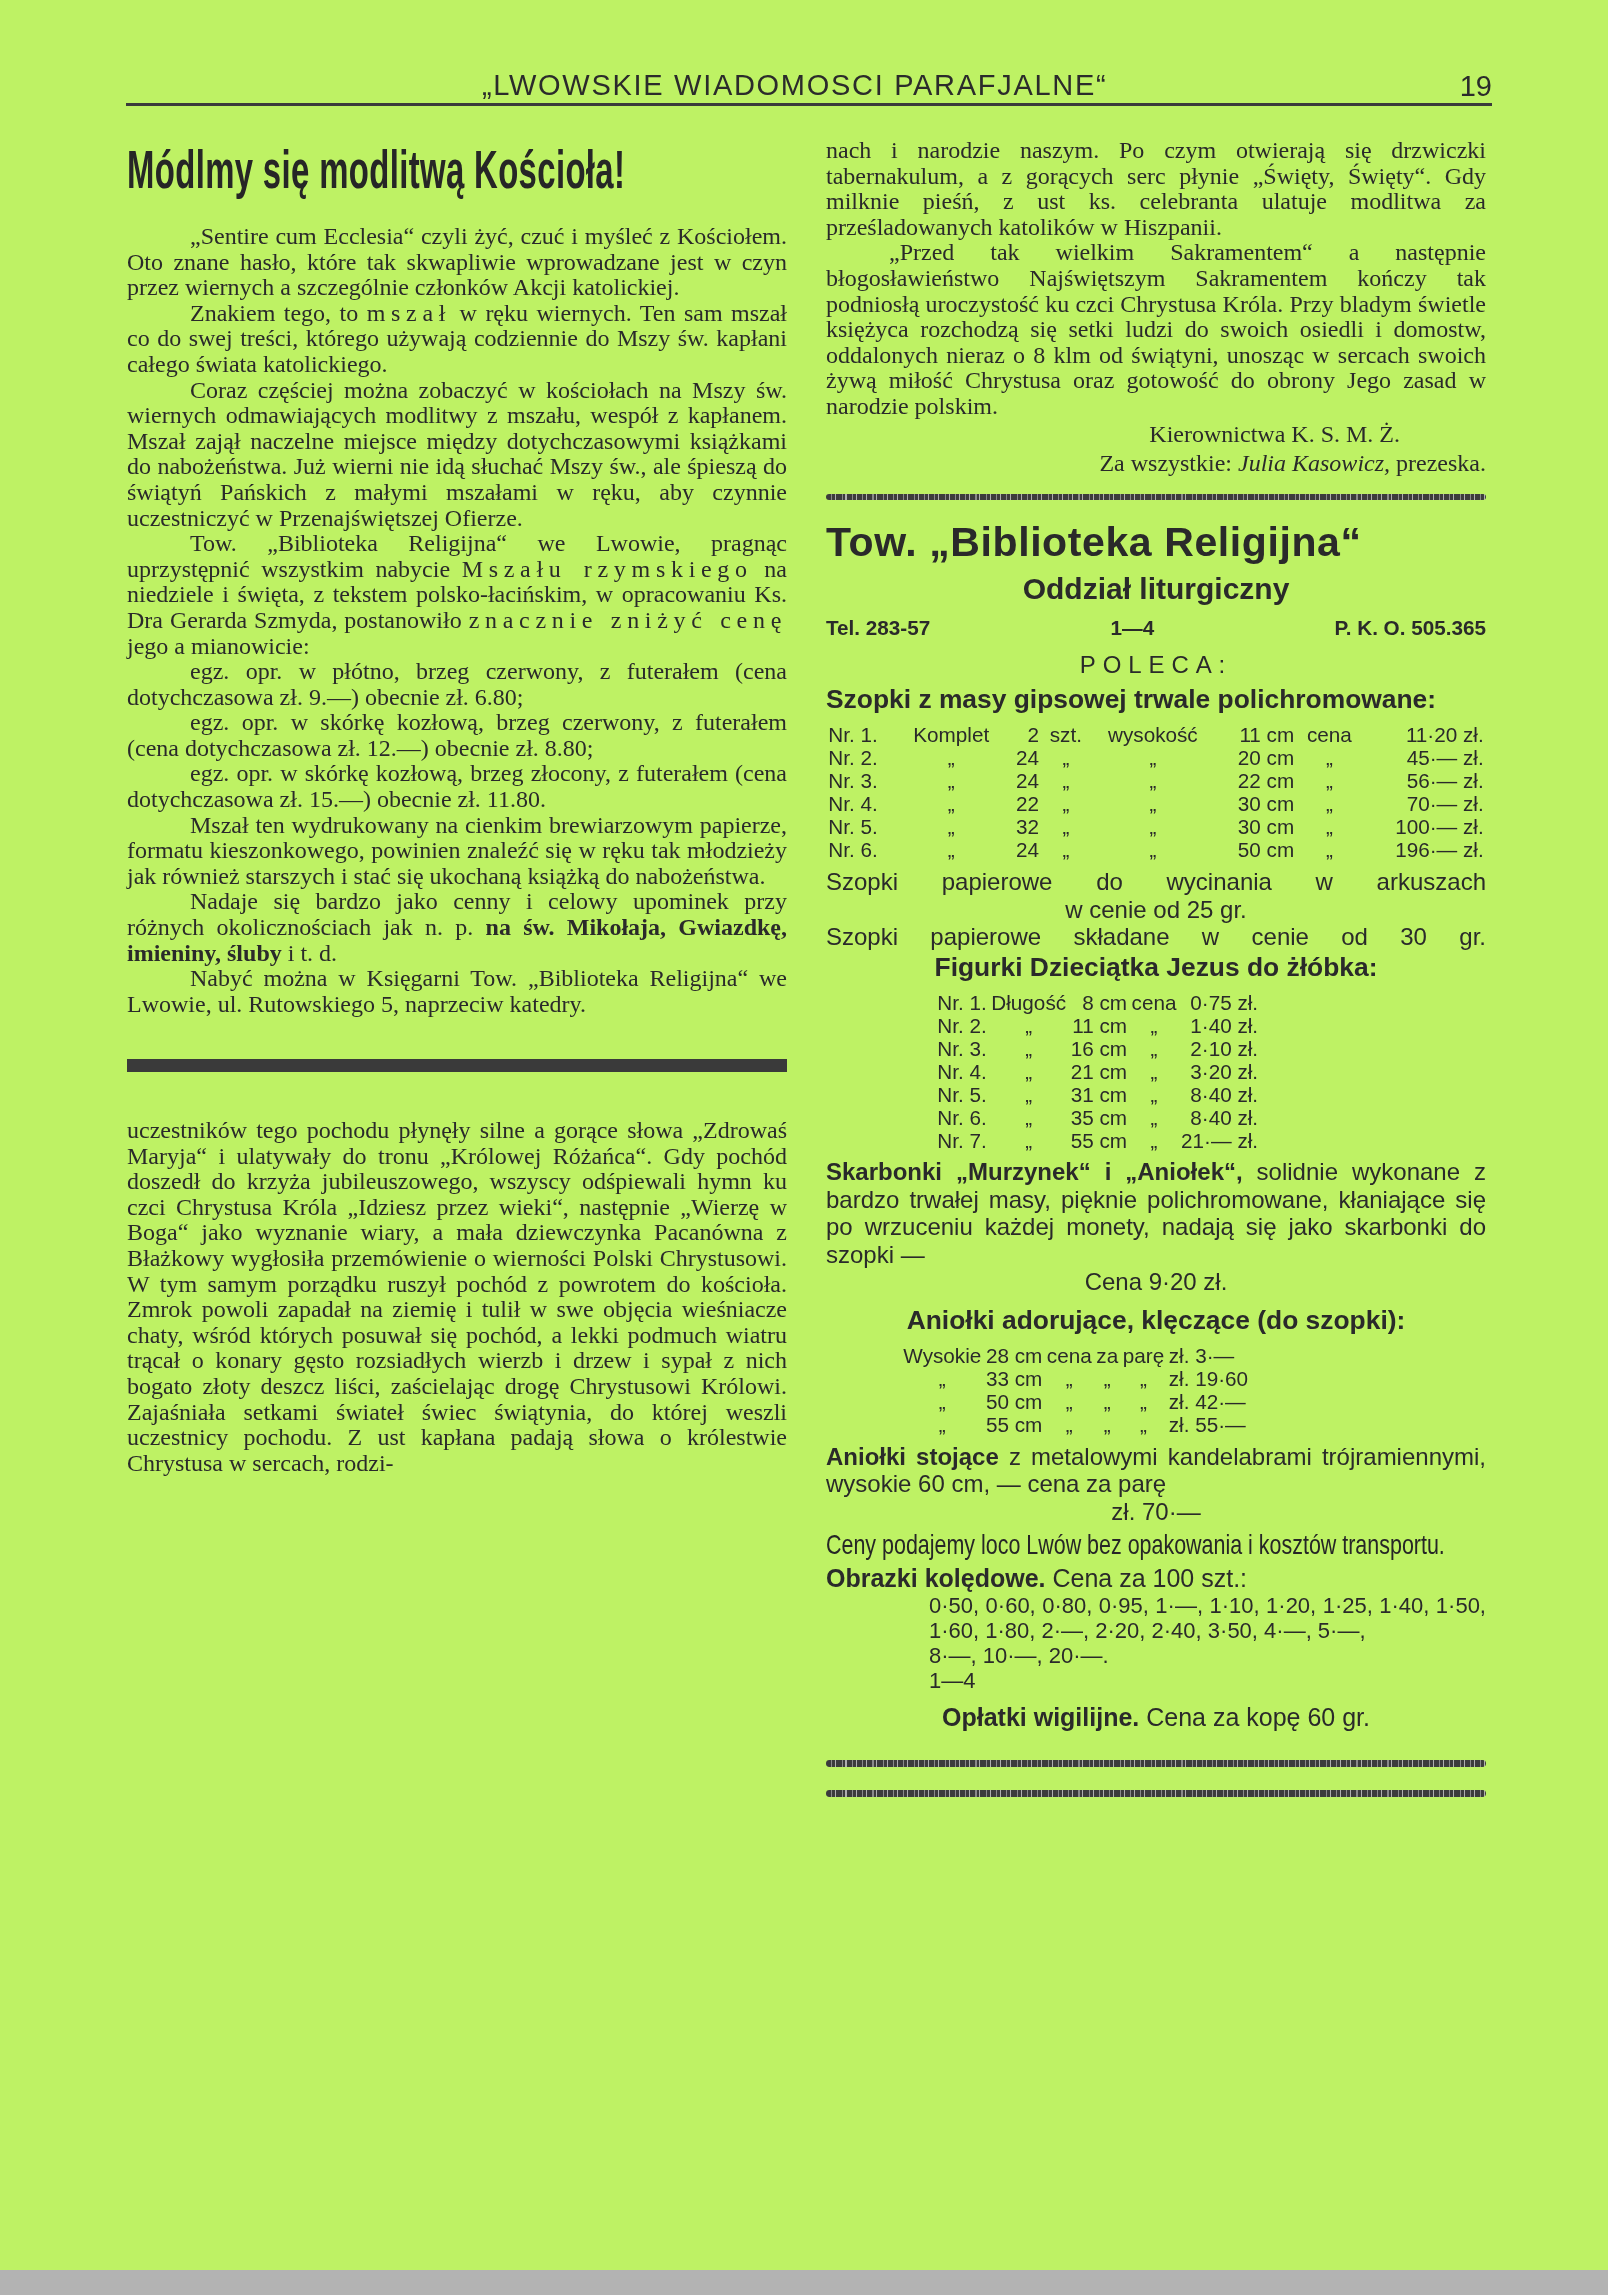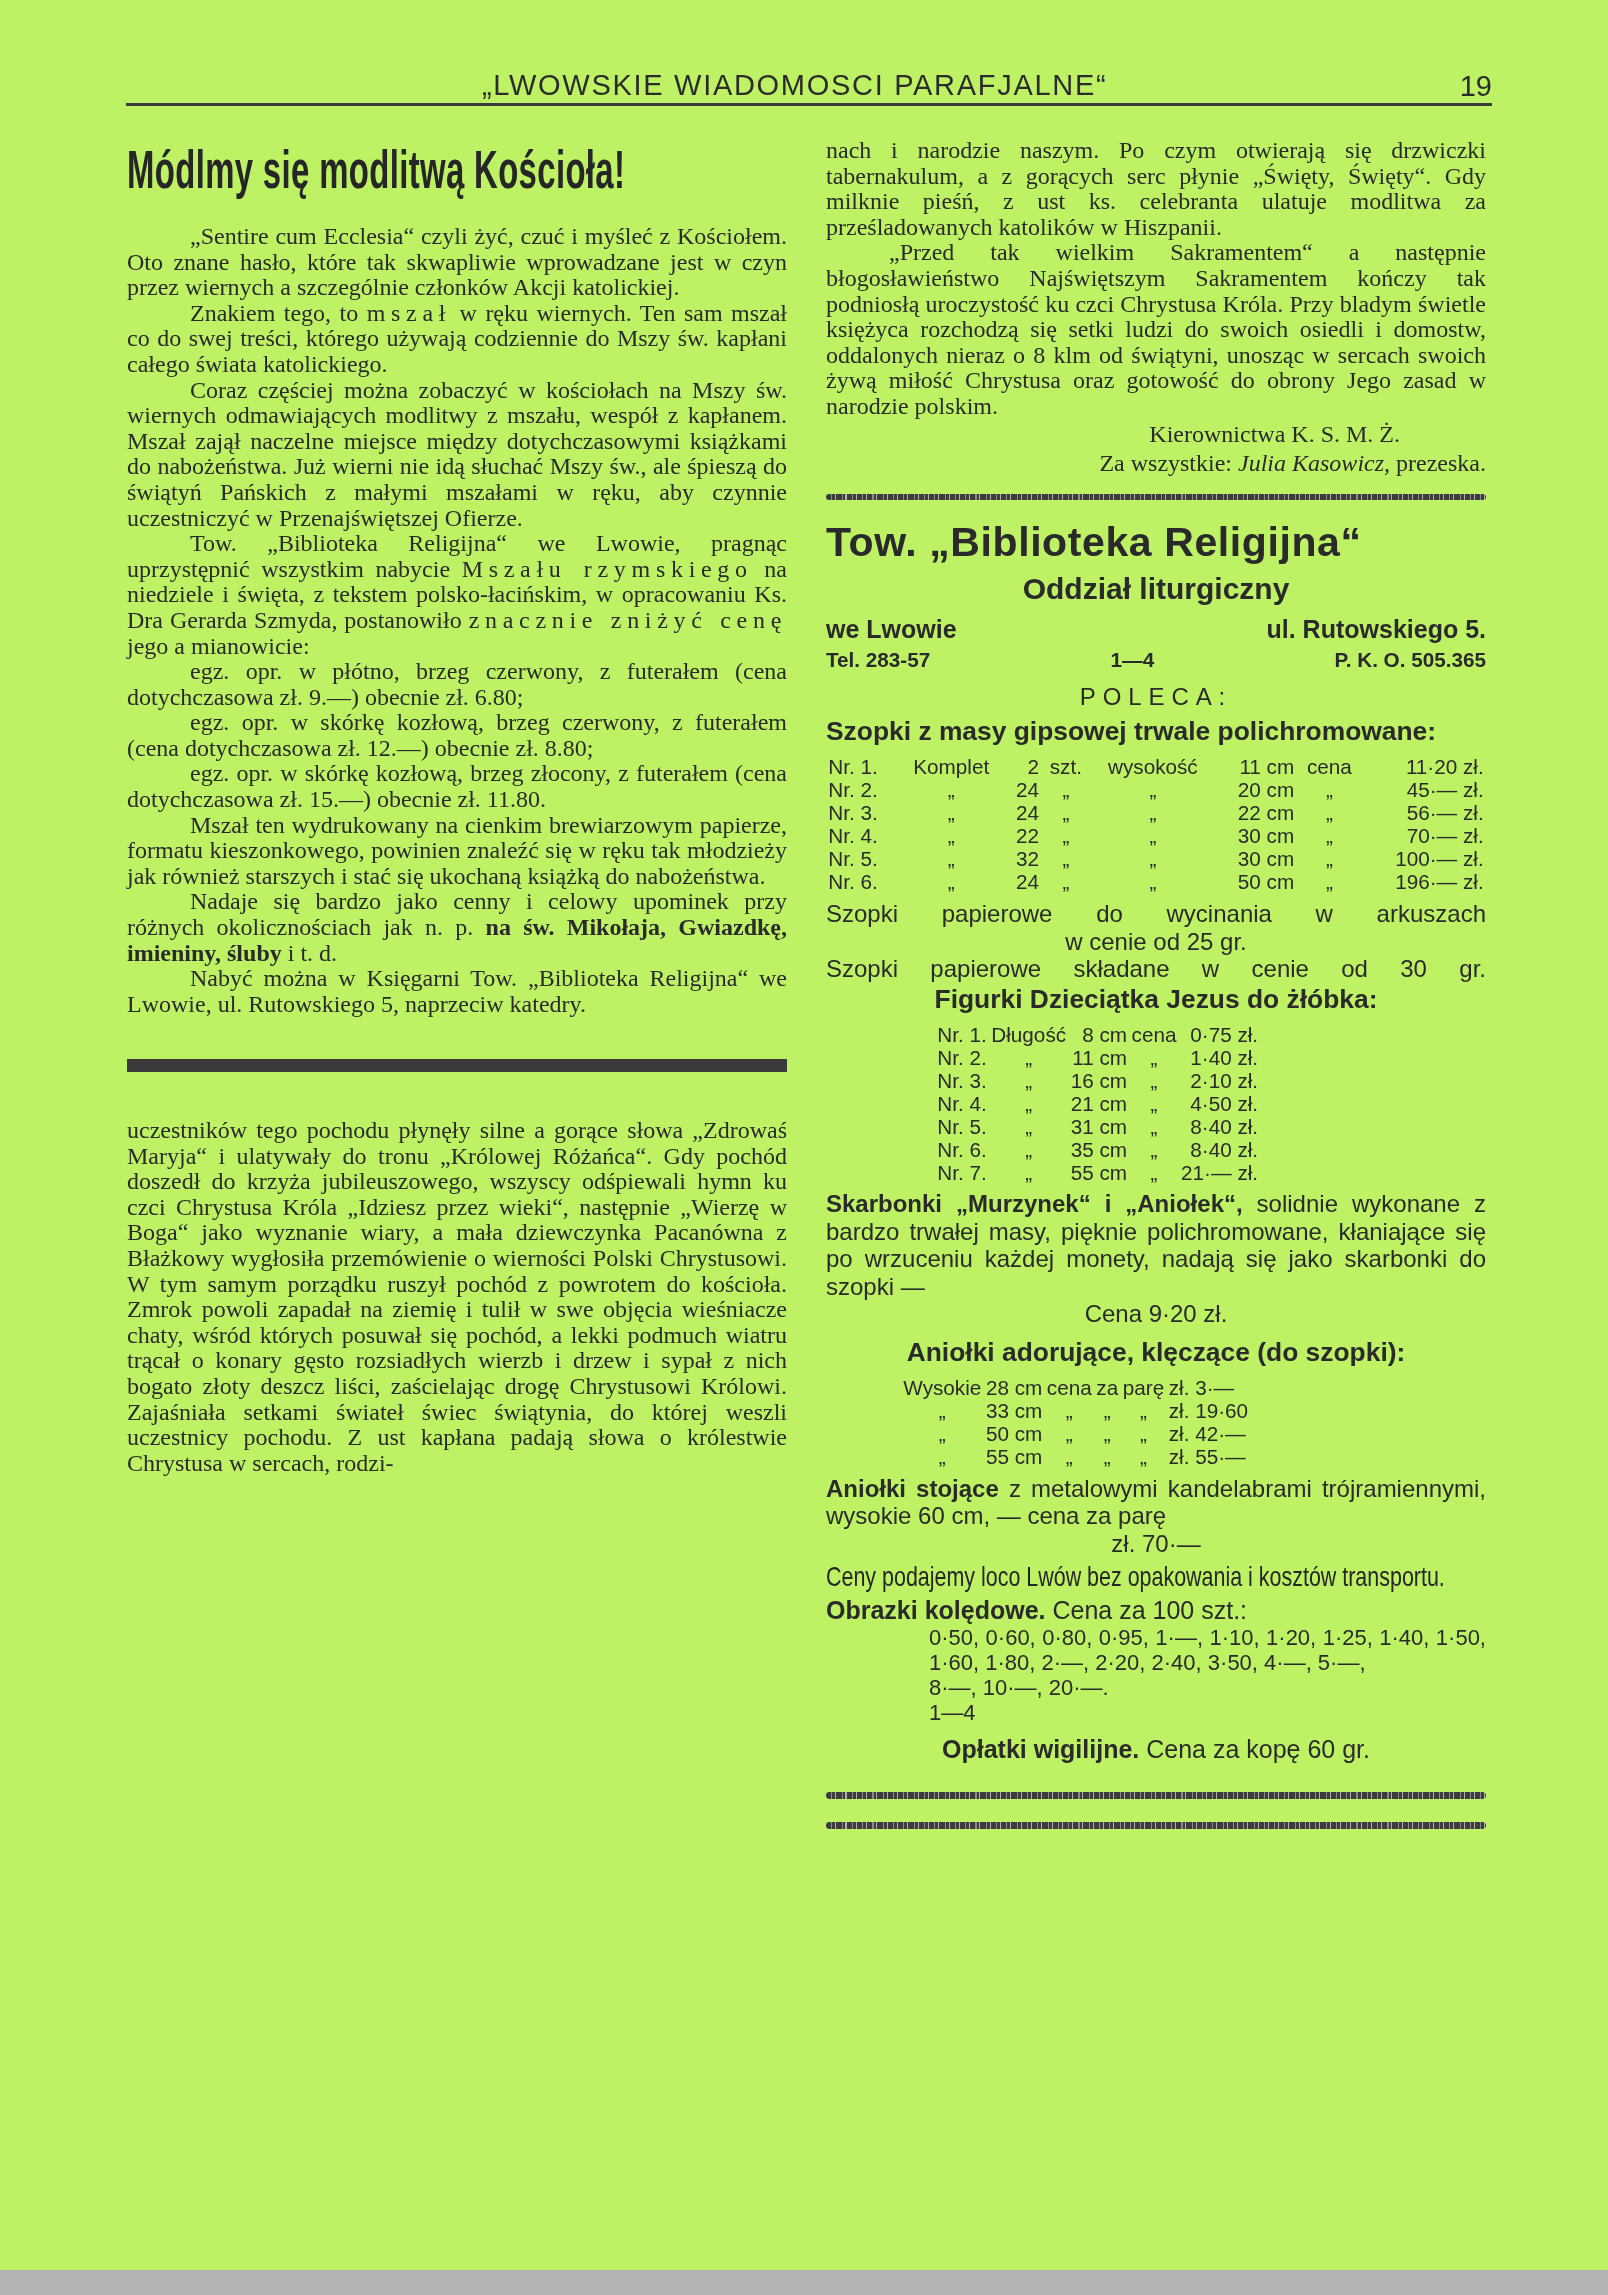--- a/index.html
+++ b/index.html
@@ -171,24 +171,20 @@
       <span>Za wszystkie:</span>
       <span class="ital">Julia Kasowicz,</span>
       <span>prezeska.</span>
     </div>
 
     <div class="ornament-line"></div>
 
     <div>
       <div class="ad-title">Tow. „Biblioteka Religijna“</div>
       <div class="ad-sub">Oddział liturgiczny</div>
-      <div class="ad-addr">
-        <span>we Lwowie</span>
-        <span>ul. Rutowskiego 5.</span>
-      </div>
       <div class="ad-contact">
         <span>Tel. 283-57</span>
         <span>1—4</span>
         <span>P. K. O. 505.365</span>
       </div>
       <div class="poleca">POLECA:</div>
 
       <div class="sec-head">Szopki z masy gipsowej trwale polichromowane:</div>
       <table class="price">
         <tbody id="szopki-body">
@@ -281,21 +277,21 @@
               <td class="c">„</td>
               <td class="r">16 cm</td>
               <td class="c">„</td>
               <td class="r">2·10 zł.</td>
             </tr>
             <tr>
               <td>Nr. 4.</td>
               <td class="c">„</td>
               <td class="r">21 cm</td>
               <td class="c">„</td>
-              <td class="r">4·50 zł.</td>
+              <td class="r">3·20 zł.</td>
             </tr>
             <tr>
               <td>Nr. 5.</td>
               <td class="c">„</td>
               <td class="r">31 cm</td>
               <td class="c">„</td>
               <td class="r">8·40 zł.</td>
             </tr>
             <tr>
               <td>Nr. 6.</td>

